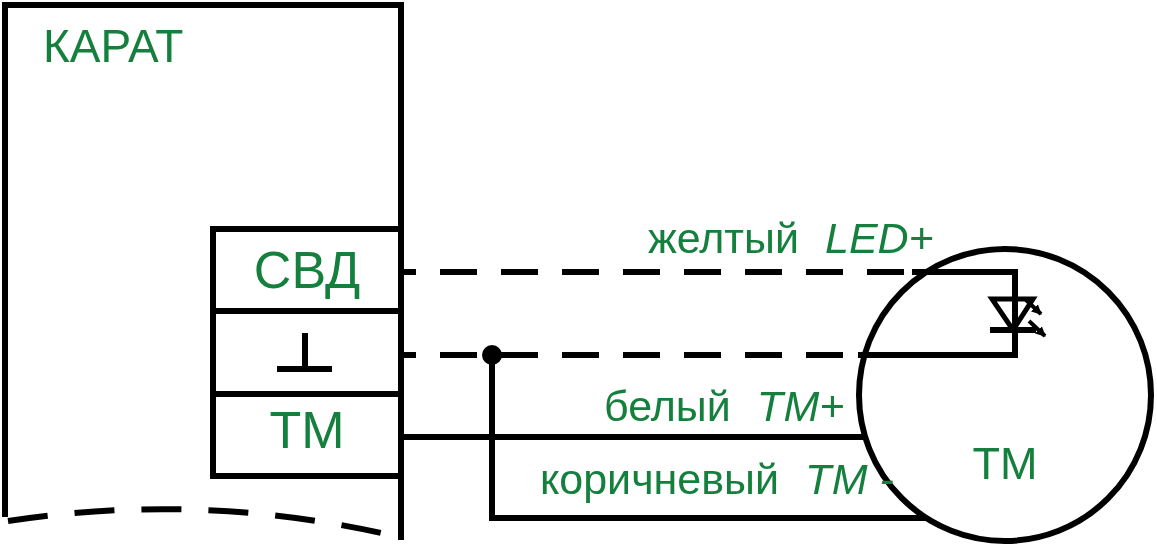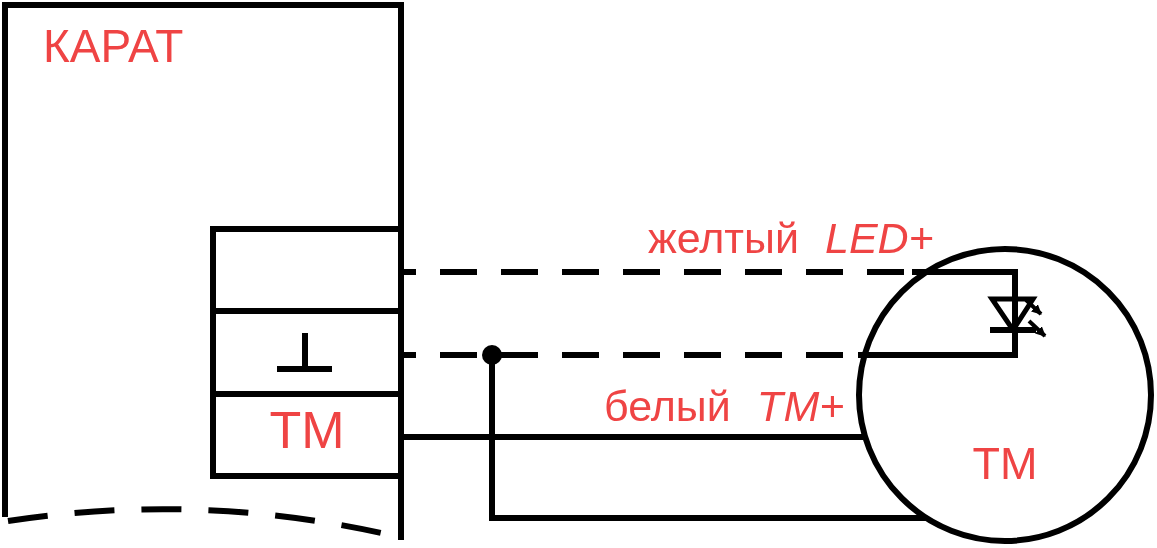--- a/index.html
+++ b/index.html
@@ -1,21 +1,21 @@
 <!DOCTYPE html>
 <html><head>
 <meta charset="utf-8">
 <style>
   html,body{margin:0;padding:0;background:#ffffff;}
   #stage{
     position:relative;
     width:1157px;height:548px;
     background:#ffffff;
     font-family:"Liberation Sans","DejaVu Sans",sans-serif;
-    color:#ef4444;
+    color:#15803d;
     overflow:hidden;
   }
   #wiring-svg{position:absolute;left:0;top:0;}
   .txt{position:absolute;white-space:pre;line-height:1.05;}
   .title-line{left:43px;font-size:46px;}
   .model-span{display:inline-block;width:212px;}
   .term-label{left:213px;width:188px;text-align:center;font-size:52px;}
   .wire-label{font-size:43px;}
   .sig-span{display:inline-block;margin-left:26px;font-style:italic;}
   .port-label{left:859px;width:292px;text-align:center;font-size:45px;}
@@ -60,20 +60,22 @@
     <g>
       <path d="M992,299 L1033,299 L1013,330 Z" fill="none" stroke="#000" stroke-width="5"></path>
       <line x1="990" y1="330" x2="1036" y2="330" stroke="#000" stroke-width="6"></line>
       <line x1="1026" y1="300" x2="1041" y2="314" stroke="#000" stroke-width="4" marker-end="url(#arrow)"></line>
       <line x1="1029" y1="321" x2="1045" y2="336" stroke="#000" stroke-width="4" marker-end="url(#arrow)"></line>
     </g>
   </svg>
 
   <div class="txt title-line" style="top:22px"><span class="model-span">КАРАТ</span><span></span></div>
 
+  <div class="txt term-label" style="top:243px">СВД</div>
   <div class="txt term-label" style="top:403px">ТМ</div>
 
   <div class="txt wire-label" style="left:648px;top:216px"><span>желтый</span><span class="sig-span">LED+</span></div>
   <div class="txt wire-label" style="left:604px;top:384px"><span>белый</span><span class="sig-span">ТМ+</span></div>
+  <div class="txt wire-label" style="left:540px;top:457px"><span>коричневый</span><span class="sig-span">ТМ -</span></div>
 
   <div class="txt port-label" style="top:440px">ТМ</div>
 
 </div>
 
 </body></html>

